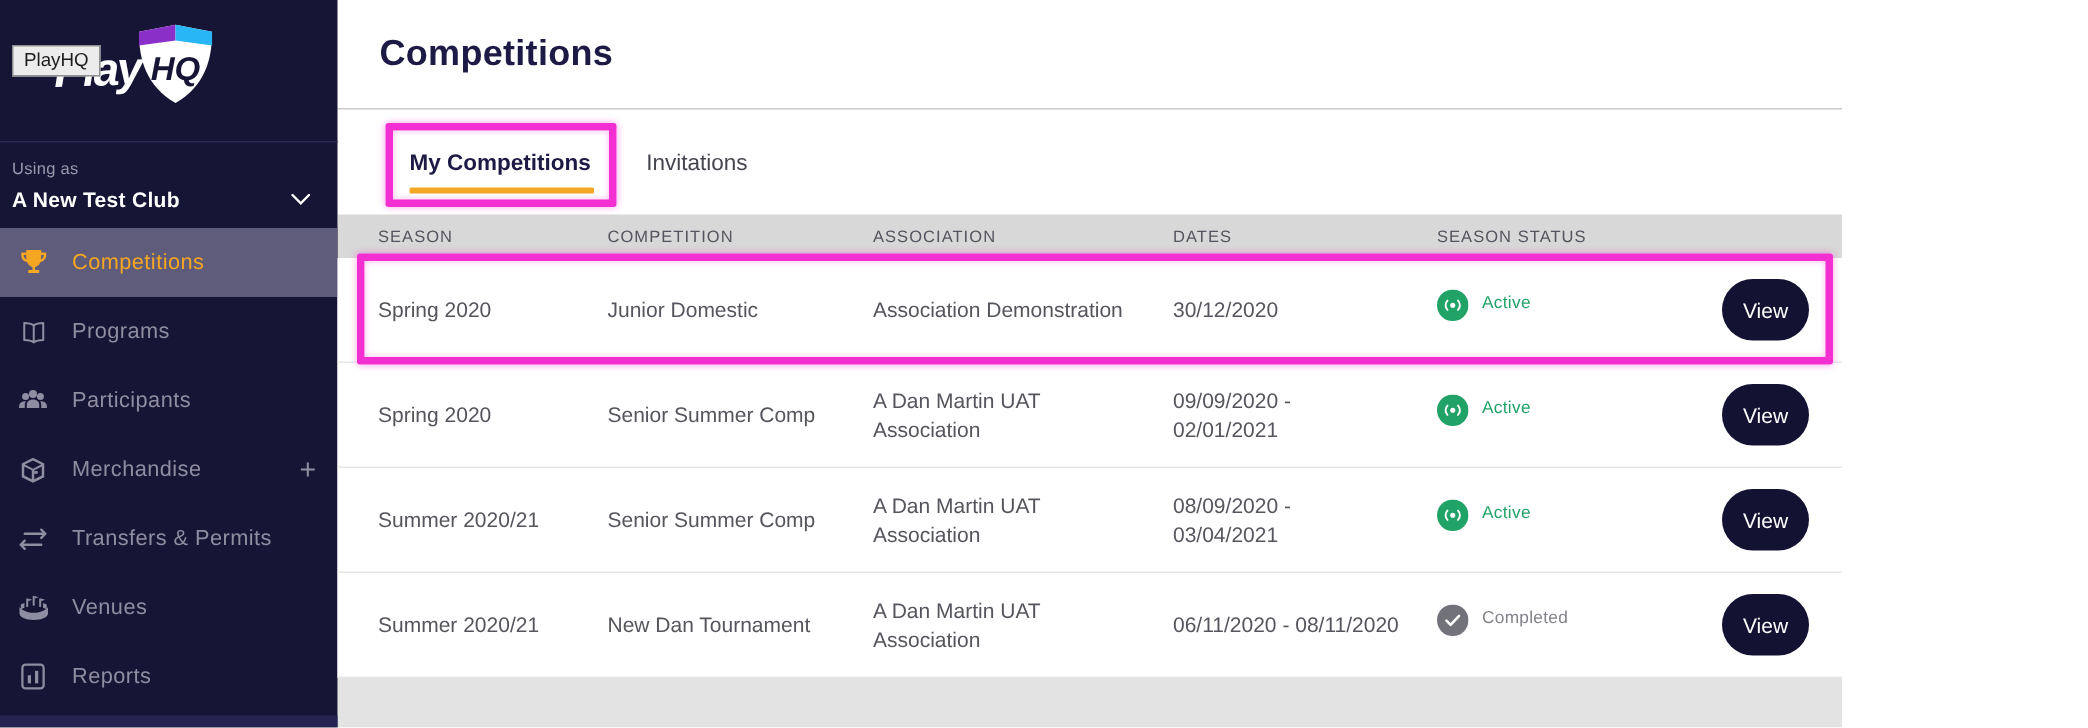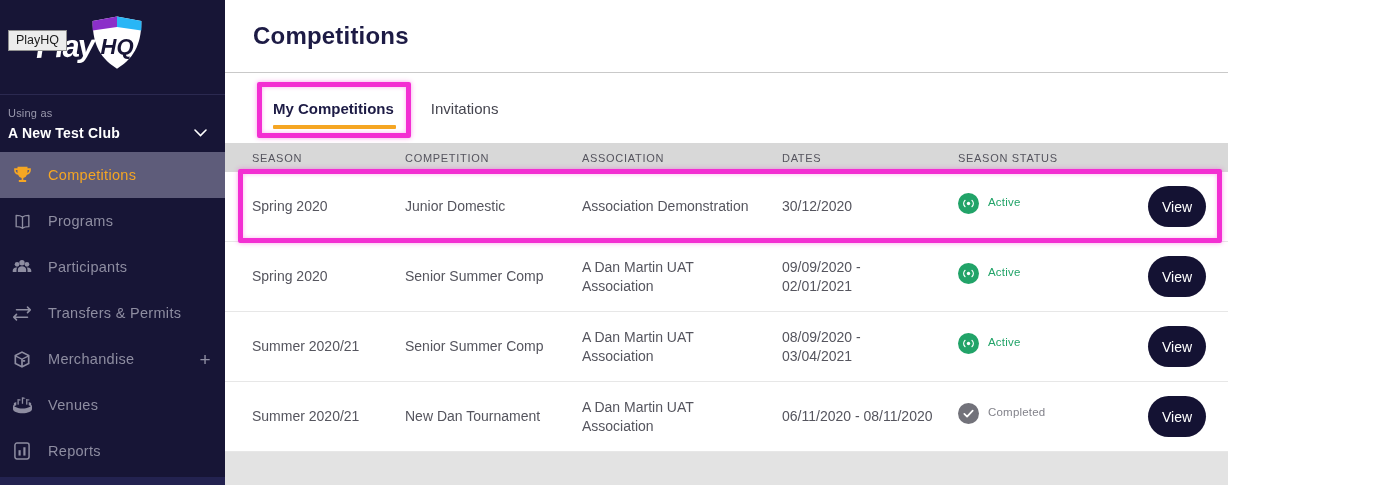--- a/index.html
+++ b/index.html
@@ -127,42 +127,42 @@
                 <path d="M12 9.2c2.6 0 4.6 1.6 4.6 3.8v2.6H7.4V13c0-2.2 2-3.8 4.6-3.8z"></path>
                 <path d="M5.6 10.6c-2.3.2-3.9 1.6-3.9 3.4v1.6h4.2V13c0-.9.3-1.7.9-2.4-.4 0-.8-.1-1.2 0zM18.4 10.6c2.3.2 3.9 1.6 3.9 3.4v1.6h-4.2V13c0-.9-.3-1.7-.9-2.4.4 0 .8-.1 1.2 0z"></path>
               </g>
             </svg>
           </span>
     <span class="nav-label">Participants</span>
   </div>
 
   <div class="nav-item">
     <span class="ico">
+            <svg width="20" height="21" viewBox="0 0 24 24">
+              <g fill="#8e8da1">
+                <path d="M12 2 3 6.5v11L12 22l9-4.5v-11L12 2zm0 2.2 6.5 3.2L12 10.7 5.5 7.4 12 4.2zM5 9l6 3v7.2l-6-3V9zm14 0v7.2l-6 3V12l6-3z"></path>
+                <rect x="12.8" y="12.6" width="3" height="2.2" rx=".5"></rect>
+              </g>
+            </svg>
+          </span>
+    <span class="nav-label">Merchandise</span>
+  <span class="trailing-plus">+</span>
+        </div>
+
+  <div class="nav-item">
+    <span class="ico">
             <svg width="22" height="17" viewBox="0 0 24 18">
               <g fill="none" stroke="#8e8da1" stroke-width="1.7" stroke-linecap="round" stroke-linejoin="round">
                 <path d="M6 5h15M18 2l3 3-3 3"></path>
                 <path d="M18 13H3M6 10l-3 3 3 3"></path>
               </g>
             </svg>
           </span>
     <span class="nav-label">Transfers &amp; Permits</span>
   </div>
-
-  <div class="nav-item">
-    <span class="ico">
-            <svg width="20" height="21" viewBox="0 0 24 24">
-              <g fill="#8e8da1">
-                <path d="M12 2 3 6.5v11L12 22l9-4.5v-11L12 2zm0 2.2 6.5 3.2L12 10.7 5.5 7.4 12 4.2zM5 9l6 3v7.2l-6-3V9zm14 0v7.2l-6 3V12l6-3z"></path>
-                <rect x="12.8" y="12.6" width="3" height="2.2" rx=".5"></rect>
-              </g>
-            </svg>
-          </span>
-    <span class="nav-label">Merchandise</span>
-  <span class="trailing-plus">+</span>
-        </div>
 
   <div class="nav-item">
     <span class="ico">
             <svg width="23" height="19" viewBox="0 0 26 22">
               <g fill="#8e8da1">
                 <path d="M13 14.5c-6 0-10-2.8-11-4.5v5c0 2.8 4.9 5 11 5s11-2.2 11-5v-5c-1 1.7-5 4.5-11 4.5z"></path>
                 <path d="M3 8.2 5.8 7v3.6L3 11.8V8.2zM23 8.2 20.2 7v3.6L23 11.8V8.2z"></path>
                 <rect x="7.2" y="3.5" width="1.5" height="6.5"></rect>
                 <path d="M8.7 3.5l3 1-3 1z"></path>
                 <rect x="12.2" y="1.5" width="1.5" height="7.5"></rect>

